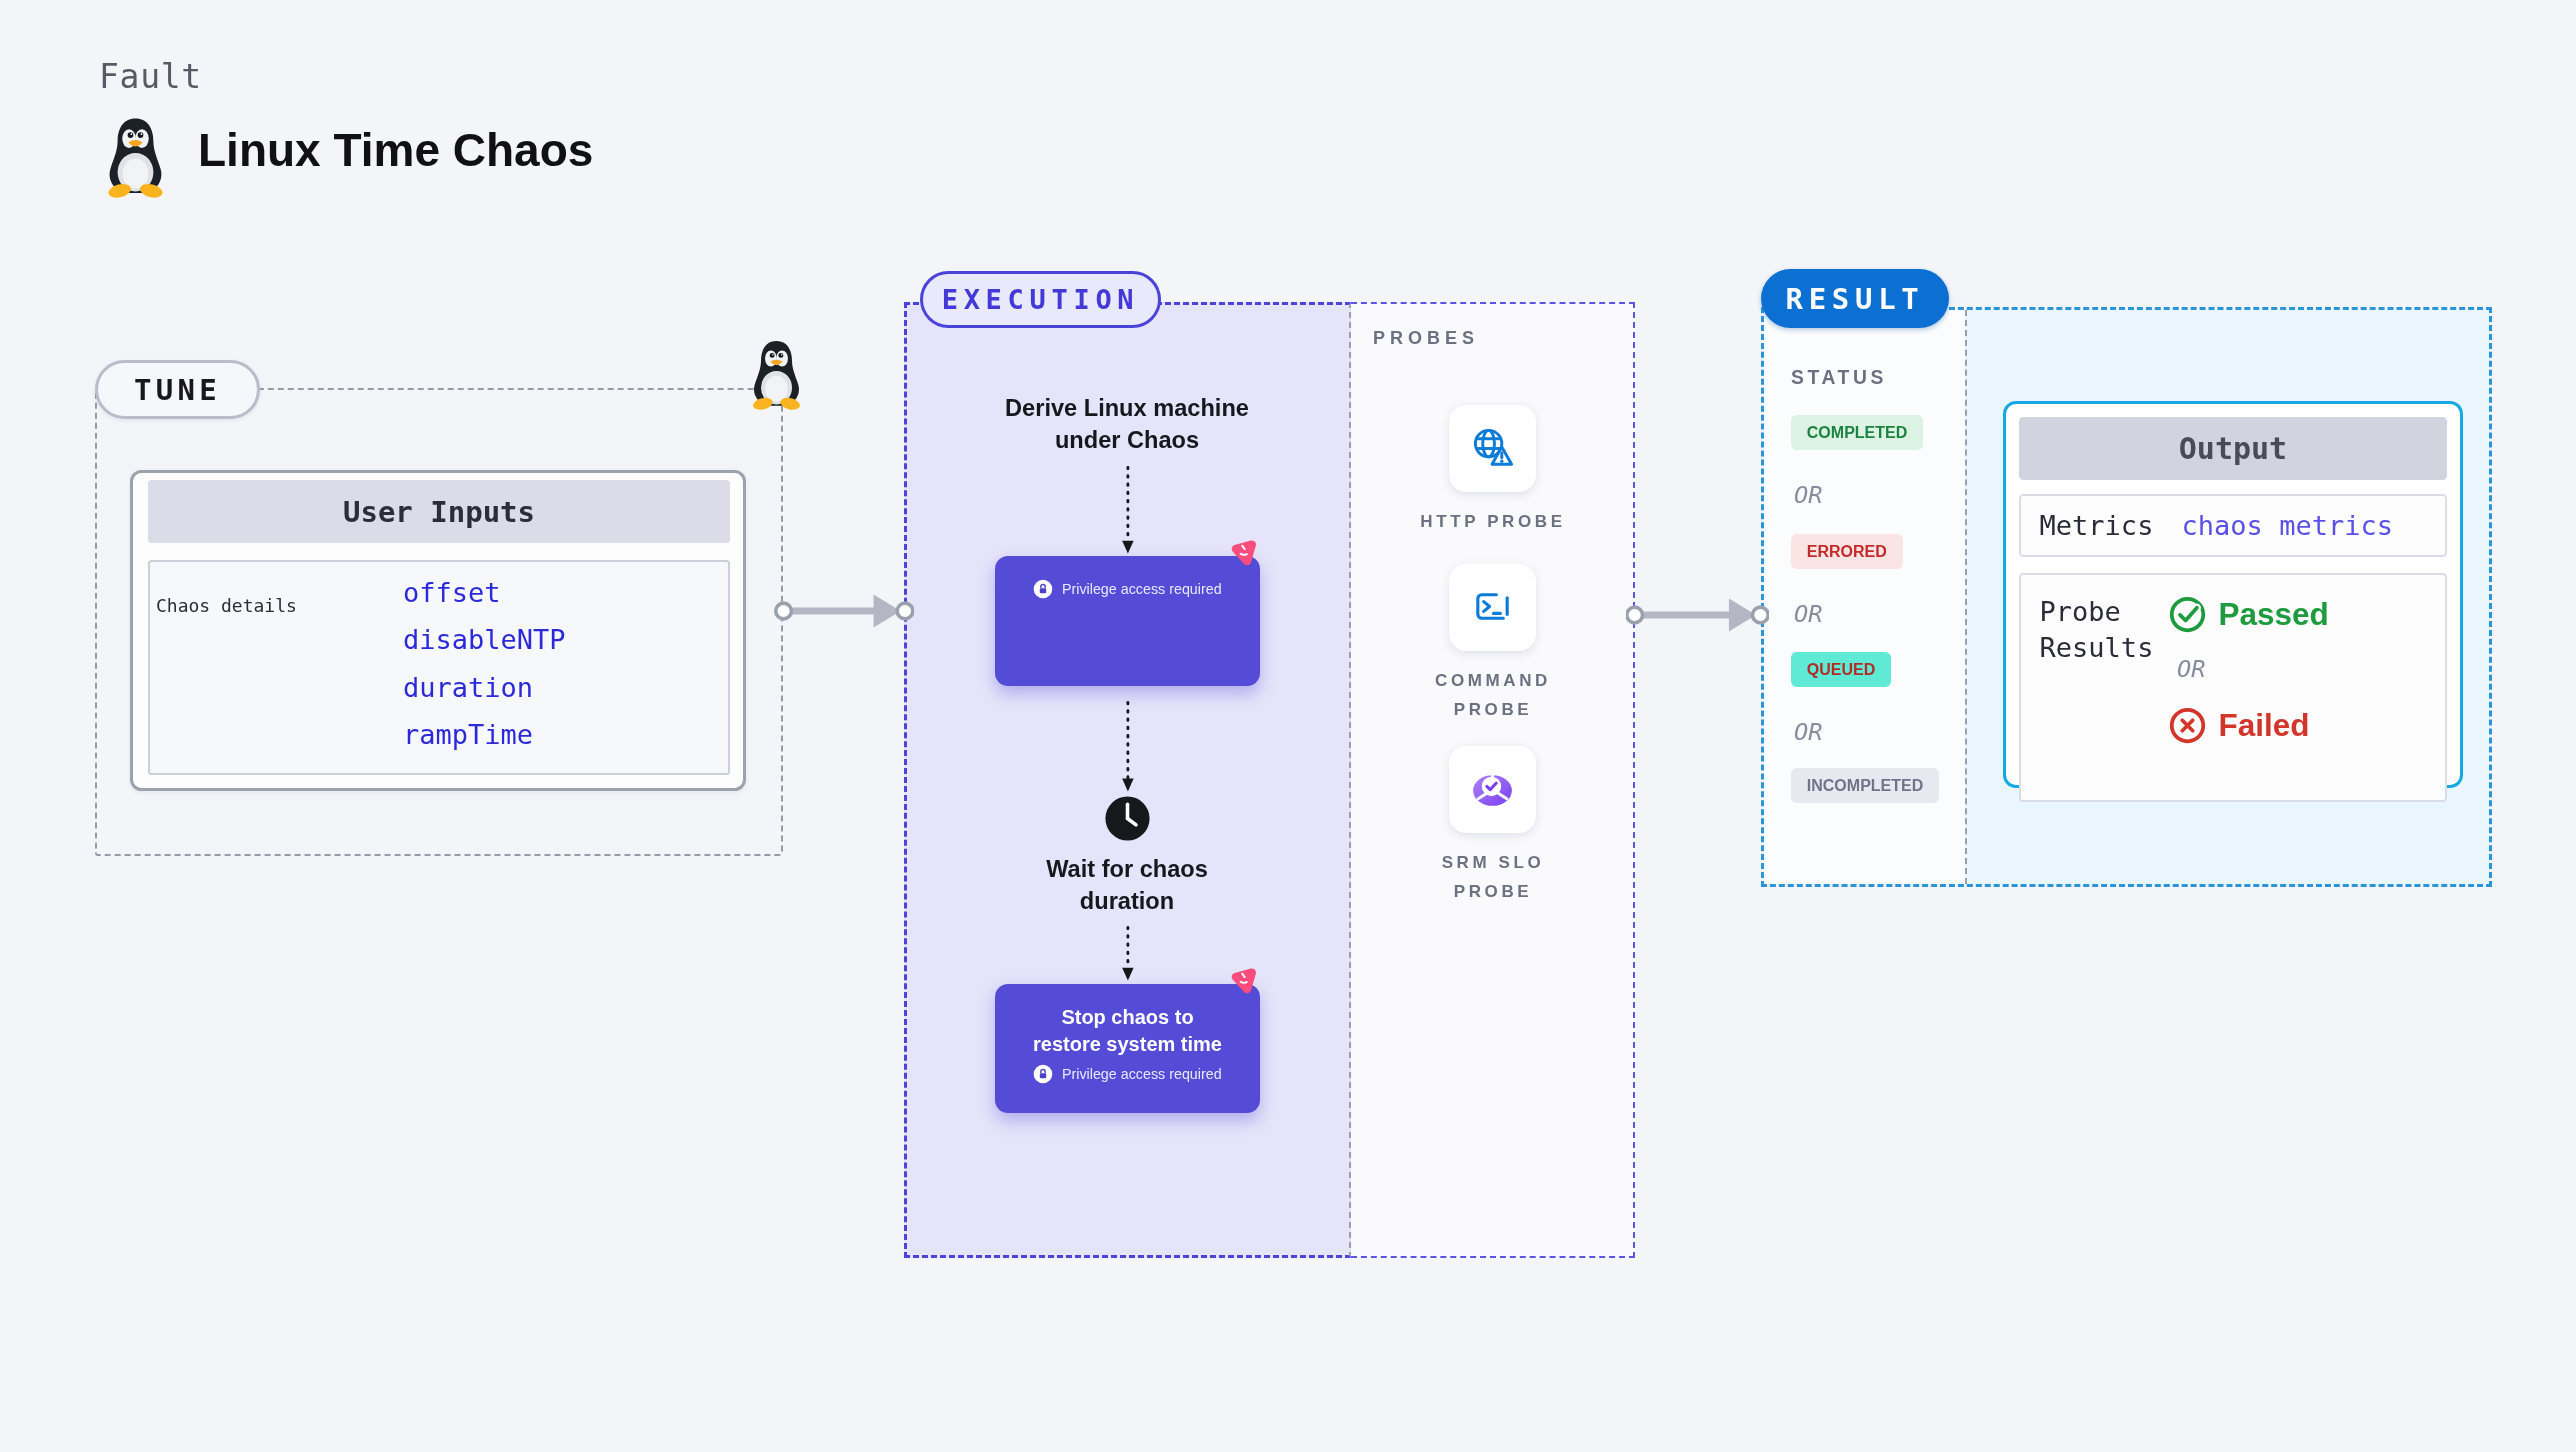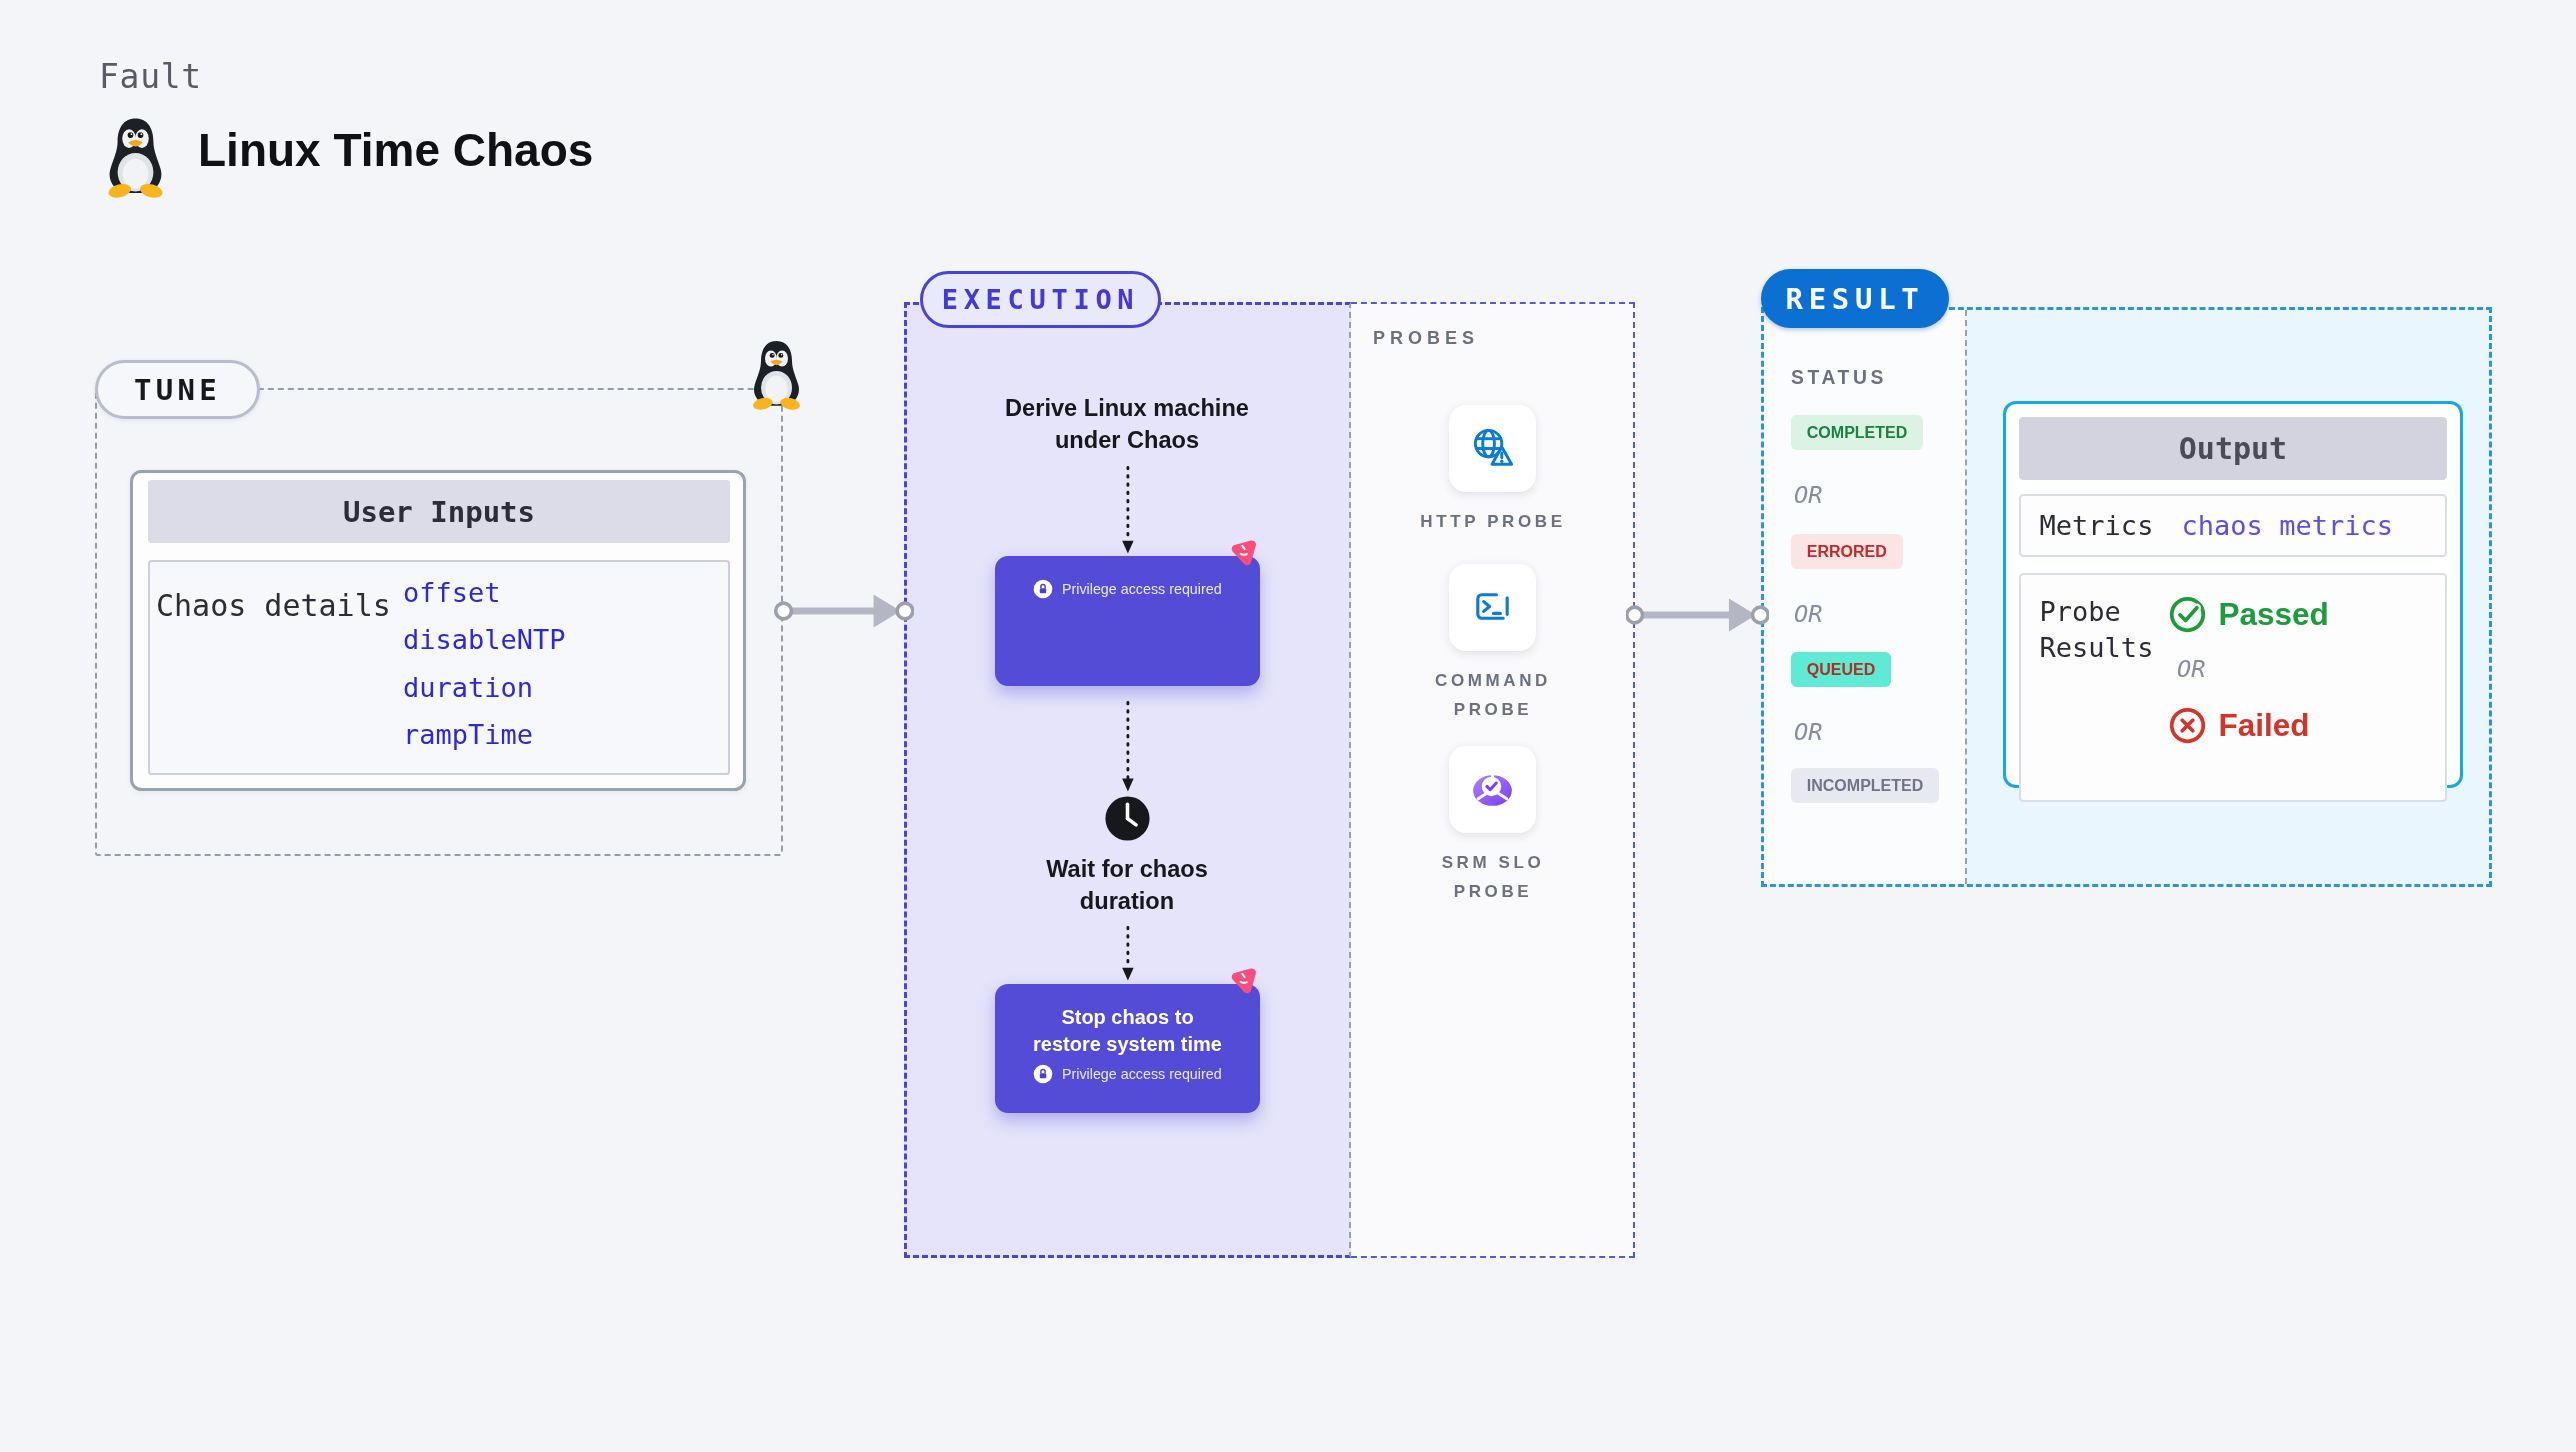--- a/index.html
+++ b/index.html
@@ -32,21 +32,21 @@
   .tune-box { left:95px; top:388px; width:688px; height:468px;
               border:2.9px dashed #959ba7; border-radius:2.9px; }
   .tux-corner { left:745px; top:338px; width:63px; height:72px; z-index:6; }
   .ui-card { left:130px; top:470px; width:616px; height:321px; background:#fdfdfe;
              border:3.6px solid #9aa2ae; border-radius:11.5px; box-shadow:0 1.4px 5.7px rgba(30,30,60,.06); }
   .ui-head { left:148px; top:480px; width:582px; height:63px; background:#dcdbe8; border-radius:3.6px;
              display:flex; align-items:center; justify-content:center;
              font-size:29px; font-weight:bold; color:#2d2d39; }
   .ui-body { left:148px; top:560px; width:582px; height:215px; background:#f7f8fb;
              border:2.1px solid #cacfd9; border-radius:3.6px; }
-  .chaos-label { left:156px; top:589px; font-size:30px; color:#2d2d39; line-height:34px; }
+  .chaos-label { left:156px; top:589px; font-size:18px; color:#2d2d39; line-height:34px; }
   .tune-link { left:403px; font-size:27px; line-height:34px; color:#2c29da; cursor:pointer; }
   .tl0{top:576px;} .tl1{top:623px;} .tl2{top:671px;} .tl3{top:718px;}
 
   
   .flow-arrow { z-index:5; }
 
   
   .exec-area { left:904px; top:302px; width:447px; height:956px; background:#e5e4fa;
                border:3.6px dashed #4a43dc; border-right:2.1px dashed #9aa0ac; }
   .flow-text { left:948px; width:358px; text-align:center; white-space:pre-line;

